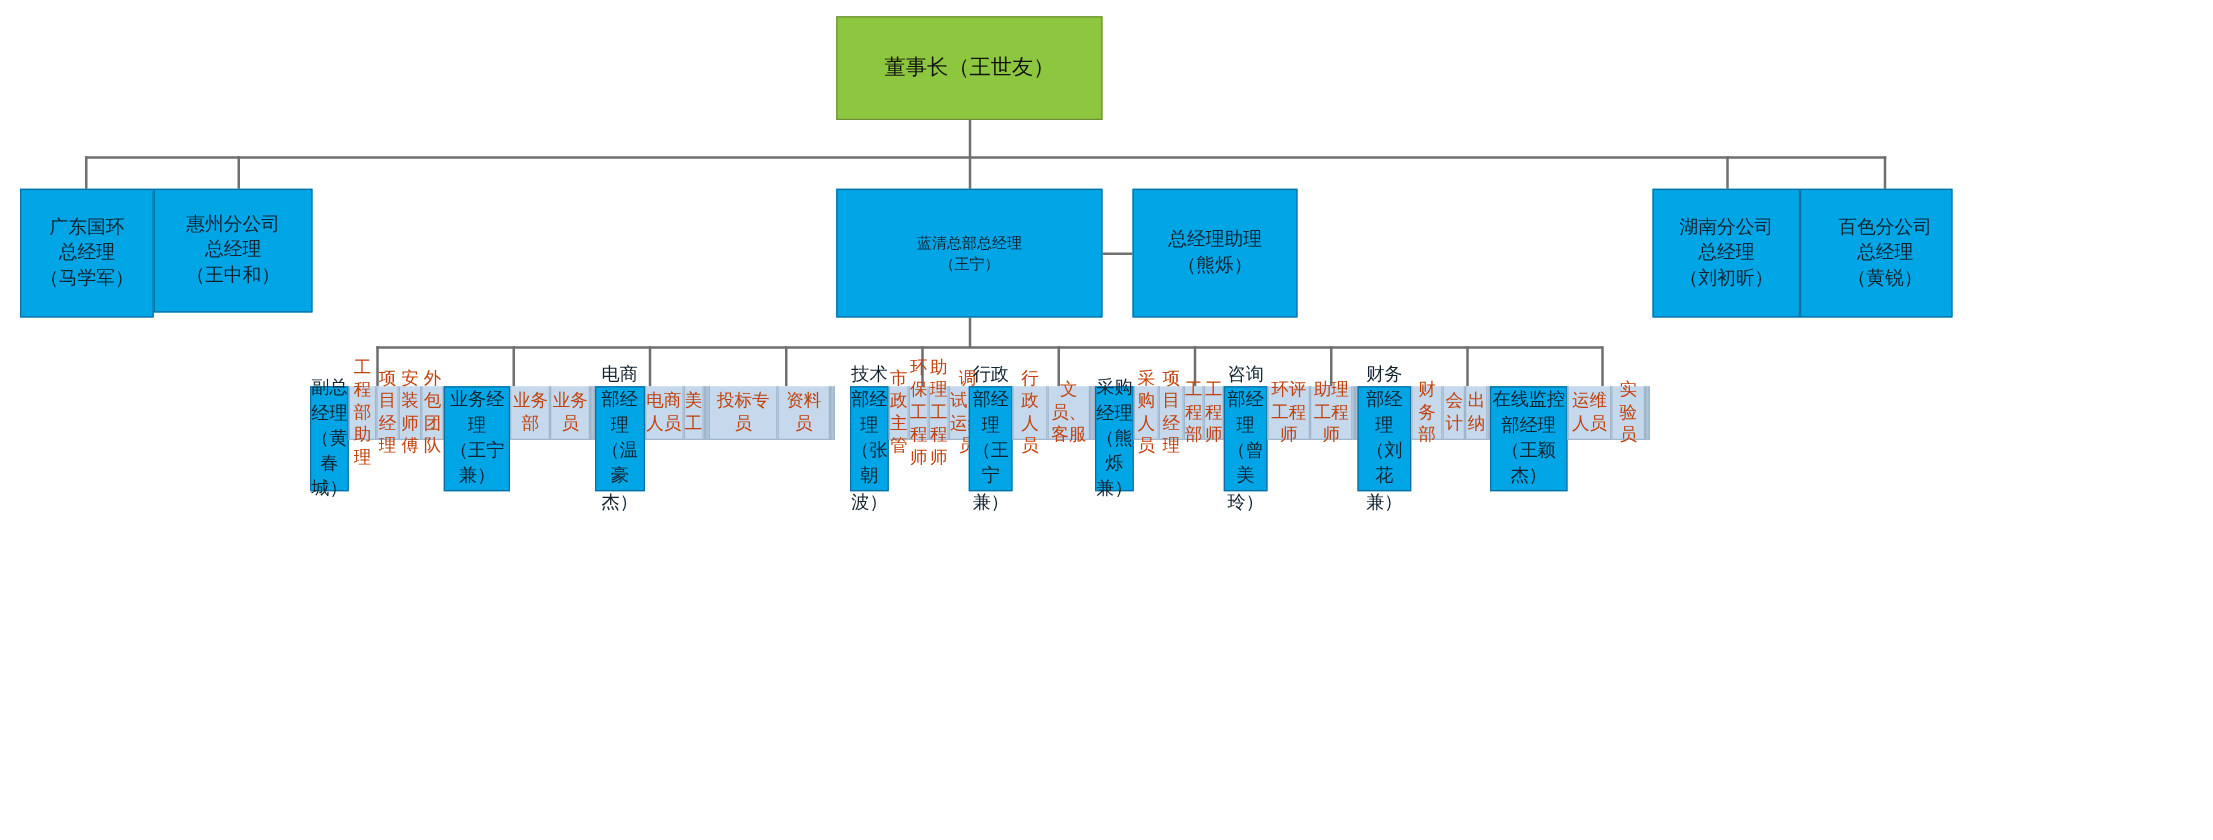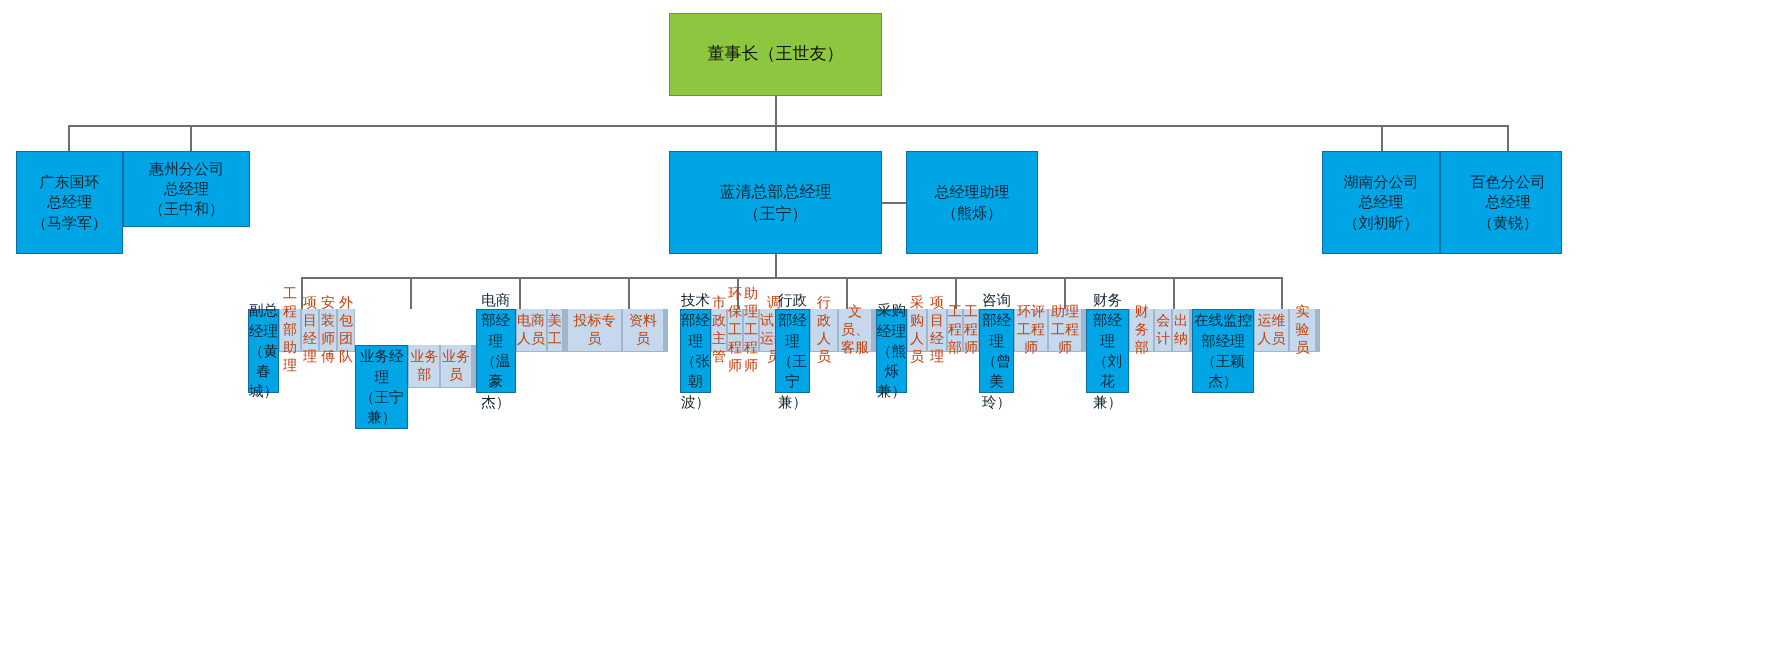--- a/index.html
+++ b/index.html
@@ -88,27 +88,27 @@
   <div class="line line-v" style="left:190px;top:125px;width:2px;height:26px;"></div>
   <div class="line line-v" style="left:775px;top:125px;width:2px;height:26px;"></div>
   <div class="line line-v" style="left:1381px;top:125px;width:2px;height:26px;"></div>
   <div class="line line-v" style="left:1507px;top:125px;width:2px;height:26px;"></div>
 
   <div class="box box-blue" style="left:16px;top:151px;width:107px;height:103px;">
     <span>广东国环
 总经理
 （马学军）</span>
   </div>
-  <div class="box box-blue" style="left:123px;top:151px;width:127px;height:76px;">
+  <div class="box box-blue" style="left:123px;top:151px;width:127px;height:99px;">
     <span>惠州分公司
 总经理
 （王中和）</span>
   </div>
 
-  <div class="box box-blue" style="left:669px;top:151px;width:213px;height:103px;font-size:16px;">
+  <div class="box box-blue" style="left:669px;top:151px;width:213px;height:103px;font-size:12px;">
     <span>蓝清总部总经理
 （王宁）</span>
   </div>
 
   <div class="line line-h" style="left:882px;top:202px;width:24px;height:2px;"></div>
 
   <div class="box box-blue" style="left:906px;top:151px;width:132px;height:103px;">
     <span>总经理助理
 （熊烁）</span>
   </div>
@@ -142,21 +142,21 @@
       <div class="dept-col" style="width: 107px;">
         <div class="dept-head">
           <span>副总经理</span>
           <span>（黄春城）</span>
         </div>
         <div class="dept-cell">工程部助理</div>
         <div class="dept-cell">项目经理</div>
         <div class="dept-cell">安装师傅</div>
         <div class="dept-cell">外包团队</div>
       </div>
-      <div class="dept-col" style="width: 121px; margin-top: 36px;">
+      <div class="dept-col" style="width: 121px;">
         <div class="dept-head">
           <span>业务经理</span>
           <span>（王宁兼）</span>
         </div>
         <div class="dept-cell">业务部</div>
         <div class="dept-cell">业务员</div>
         <div class="dept-cell empty"></div>
         <div class="dept-cell empty"></div>
       </div>
       <div class="dept-col" style="width: 91px;">

